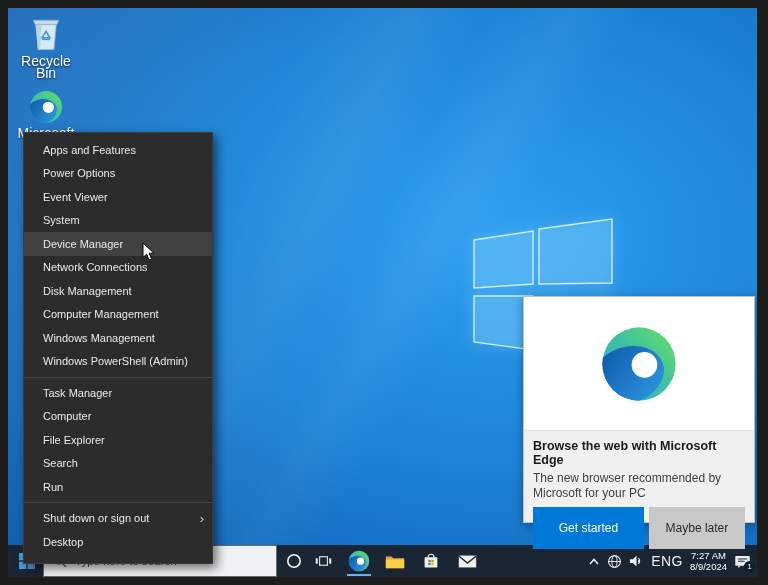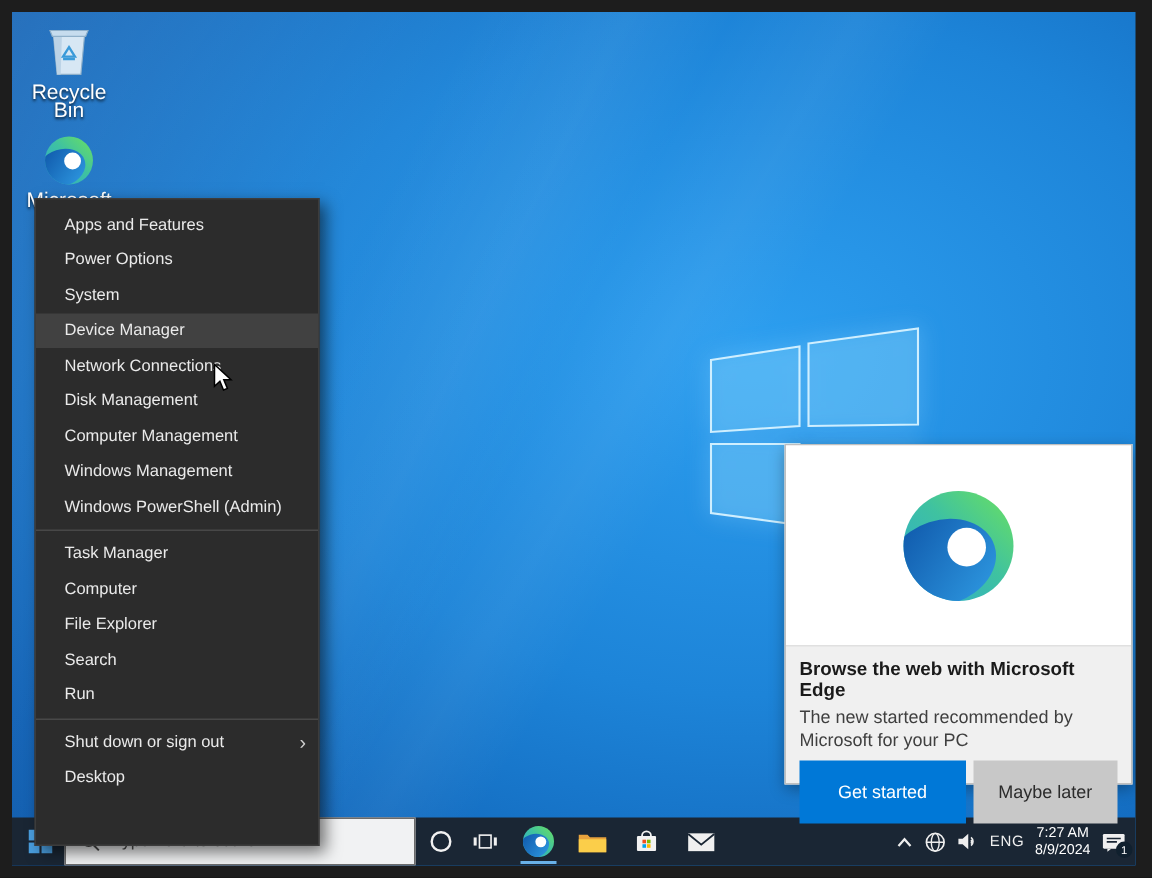--- a/index.html
+++ b/index.html
@@ -72,21 +72,21 @@
     font-size:11.5px; color:#444; font-family:"Liberation Sans", sans-serif; }
   .tb-search input::placeholder { color:#4f4f4f; opacity:1; }
   .tb-btn { position:absolute; top:2px; width:28px; height:28px; display:flex;
     align-items:center; justify-content:center; cursor:pointer; }
   .edge-underline { position:absolute; left:339px; top:29px; width:24px; height:2px;
     background:#69b1e8; }
   .tray { position:absolute; right:6px; top:0; height:32px; display:flex;
     align-items:center; gap:7px; }
   .tray .titem { display:flex; align-items:center; justify-content:center;
     cursor:pointer; position:relative; }
-  .tray .lang { color:#f0f0f0; font-size:10px; letter-spacing:0.5px; }
+  .tray .lang { color:#f0f0f0; font-size:14px; letter-spacing:0.5px; }
   .clock { color:#fff; font-size:9.5px; line-height:11px; text-align:center;
     cursor:pointer; }
   .badge { position:absolute; right:-4px; bottom:-3px; width:11px; height:11px;
     border-radius:50%; background:#10202e; color:#fff; font-size:7.5px;
     display:flex; align-items:center; justify-content:center; }
 </style>
 </head>
 <body>
 
 <svg width="0" height="0" style="position:absolute">
@@ -143,34 +143,37 @@
     </div>
 
     <div class="edge-popup">
       <div class="hero">
         <svg width="78" height="78" viewBox="0 0 100 100">
           <use href="#edge-logo-sym"></use>
         </svg>
       </div>
       <div class="panel">
         <div class="title">Browse the web with Microsoft Edge</div>
-        <div class="body">The new started recommended by Microsoft for your PC</div>
+        <div class="body">The new browser recommended by Microsoft for your PC</div>
         <div class="btnrow">
           <div class="btn btn-primary">Get started</div>
           <div class="btn btn-secondary">Maybe later</div>
         </div>
       </div>
     </div>
 
     <div class="winx">
       <div class="mi">
           <span>Apps and Features</span>
         </div>
       <div class="mi">
           <span>Power Options</span>
+        </div>
+      <div class="mi">
+          <span>Event Viewer</span>
         </div>
       <div class="mi">
           <span>System</span>
         </div>
       <div class="mi active">
           <span>Device Manager</span>
         </div>
       <div class="mi">
           <span>Network Connections</span>
         </div>

